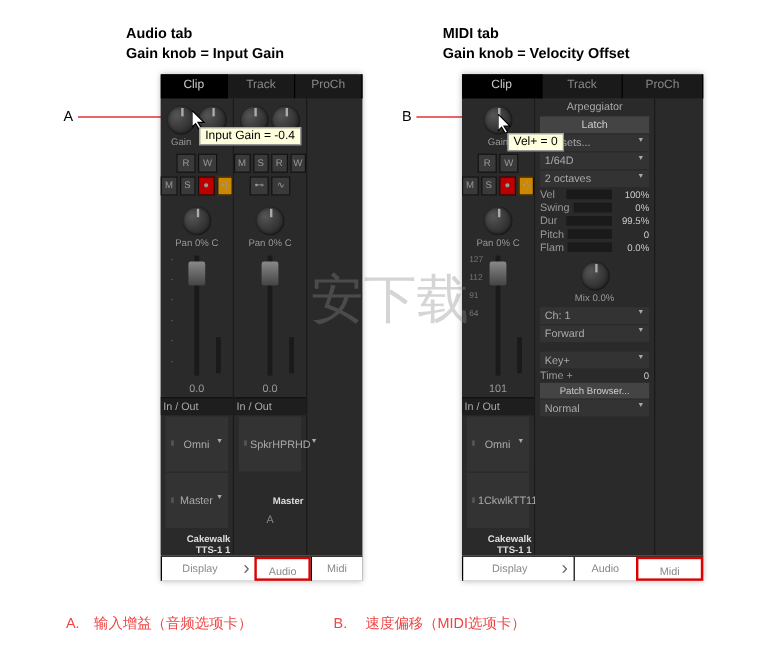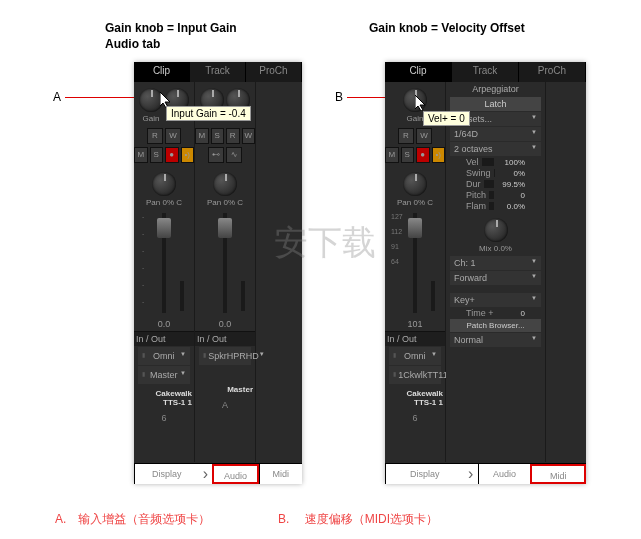--- a/index.html
+++ b/index.html
@@ -23,56 +23,57 @@
 .sq-btn.rec{background:#b00}
 .sq-btn.echo{background:#c80}
 .fader-area{position:relative;height:100px;margin:4px}
 .fader-track{position:absolute;left:50%;transform:translateX(-50%);width:4px;height:100%;background:#1a1a1a}
 .fader-cap{position:absolute;top:5px;left:50%;transform:translateX(-50%);width:14px;height:20px;background:linear-gradient(#888,#444);border-radius:2px;cursor:pointer}
 .ticks{position:absolute;left:4px;top:0;color:#666;font-size:7px}
 .ticks div{margin-bottom:10px}
 .meter{position:absolute;right:6px;bottom:2px;width:4px;height:30px;background:#1a1a1a}
 .fader-val{text-align:center;color:#999;font-size:9px;padding:2px}
 .section-label{background:#1e1e1e;color:#aaa;font-size:9px;text-align:left;padding:2px;border-top:1px solid #111}
-.dropdown{background:#333;color:#aaa;font-size:9px;padding:4px 4px;margin:1px 4px;display:flex;justify-content:space-between;cursor:pointer}
+.dropdown{background:#333;color:#aaa;font-size:9px;padding:18px 4px;margin:1px 4px;display:flex;justify-content:space-between;cursor:pointer}
 .dropdown:before{content:"▮";font-size:6px;color:#555;margin-right:2px}
 .dropdown:after{content:"▼";font-size:6px}
 .track-name{color:#ddd;font-size:8px;text-align:right;padding:4px 2px;font-weight:bold}
 .track-num{color:#888;font-size:9px;text-align:center;padding:2px}
 .footer-tabs{position:absolute;bottom:0;left:0;right:0;height:20px;display:flex;background:#ffffff;border-top:1px solid #000}
 .foot-tab{flex:1;text-align:center;font-size:9px;color:#888;line-height:20px;cursor:pointer;border-left:1px solid #000}
 .foot-tab:first-child{flex:1.5}
 .foot-chev{width:14px;text-align:center;color:#666;line-height:20px;cursor:pointer}
 .highlight{border:2px solid #d00}
 .heading{position:absolute;font-size:12px;font-weight:bold;line-height:1.3}
 .label-a{position:absolute;font-size:12px}
 .pointer{position:absolute;height:1px;background:#d00}
 .cursor{position:absolute;width:12px;height:16px}
 .tooltip{position:absolute;background:#ffd;border:1px solid #999;font-size:10px;padding:1px 4px;color:#000;white-space:nowrap;z-index:10}
 .footnote{position:absolute;font-size:12px;color:#ef4444}
 .arp-title{color:#aaa;font-size:9px;text-align:center;padding:2px}
 .arp-btn{background:#444;color:#ccc;font-size:9px;padding:2px 8px;text-align:center;margin:1px 0;cursor:pointer}
-.arp-row{display:flex;align-items:center;margin:1px 16px;font-size:9px;color:#999}
+.arp-row{display:flex;align-items:center;margin:1px 0;font-size:9px;color:#999}
 .arp-row span:first-child{flex:1}
 .arp-slider{flex:2;height:8px;background:#1a1a1a;position:relative;margin:0 3px}
 .arp-val{width:28px;text-align:right;color:#ccc;font-size:8px}
 .arp-drop{background:#333;color:#aaa;font-size:9px;padding:2px 4px;margin:1px 0;display:flex;justify-content:space-between;cursor:pointer}
 .arp-drop:after{content:"▼";font-size:6px}
 .midi-scale{position:absolute;left:2px;color:#777;font-size:7px;line-height:1}
 .midi-scale div{margin-bottom:8px}
 .watermark{position:absolute;left:200px;top:220px;width:250px;opacity:.35;pointer-events:none}
 </style>
 </head>
 <body>
 
 <div class="heading" style="left:105px;top:21px">
+  <div>Audio tab</div>
   <div>Gain knob = Input Gain</div>
-  <div>Audio tab</div>
 </div>
 <div class="heading" style="left:369px;top:21px">
+  <div>MIDI tab</div>
   <div>Gain knob = Velocity Offset</div>
 </div>
 
 <div class="label-a" style="left:53px;top:90px">A</div>
 <div class="pointer" style="left:65px;top:97px;width:92px"></div>
 <div class="label-a" style="left:335px;top:90px">B</div>
 <div class="pointer" style="left:347px;top:97px;width:56px"></div>
 
 <div class="panel panel-left">
   <div class="tabs">
@@ -305,17 +306,17 @@
     <div class="foot-tab highlight">Midi</div>
   </div>
 </div>
 
 <svg class="cursor" style="left:415px;top:95px">
     <path d="M0 0 L0 14 L3 11 L6 16 L8 15 L5 10 L10 10 Z" fill="#fff" stroke="#000" stroke-width="1"></path>
   </svg>
 <div class="tooltip" style="left:423px;top:111px">Vel+ = 0</div>
 
 <div class="watermark">
-  <div style="font-size:34px;color:#888;text-align:center">安下载</div>
+  <div style="font-size:44px;color:#888;text-align:center">安下载</div>
 </div>
 
 <div class="footnote" style="left:55px;top:511px">A.　输入增益（音频选项卡）</div>
 <div class="footnote" style="left:278px;top:511px">B.　 速度偏移（MIDI选项卡）</div>
 
 </body></html>

